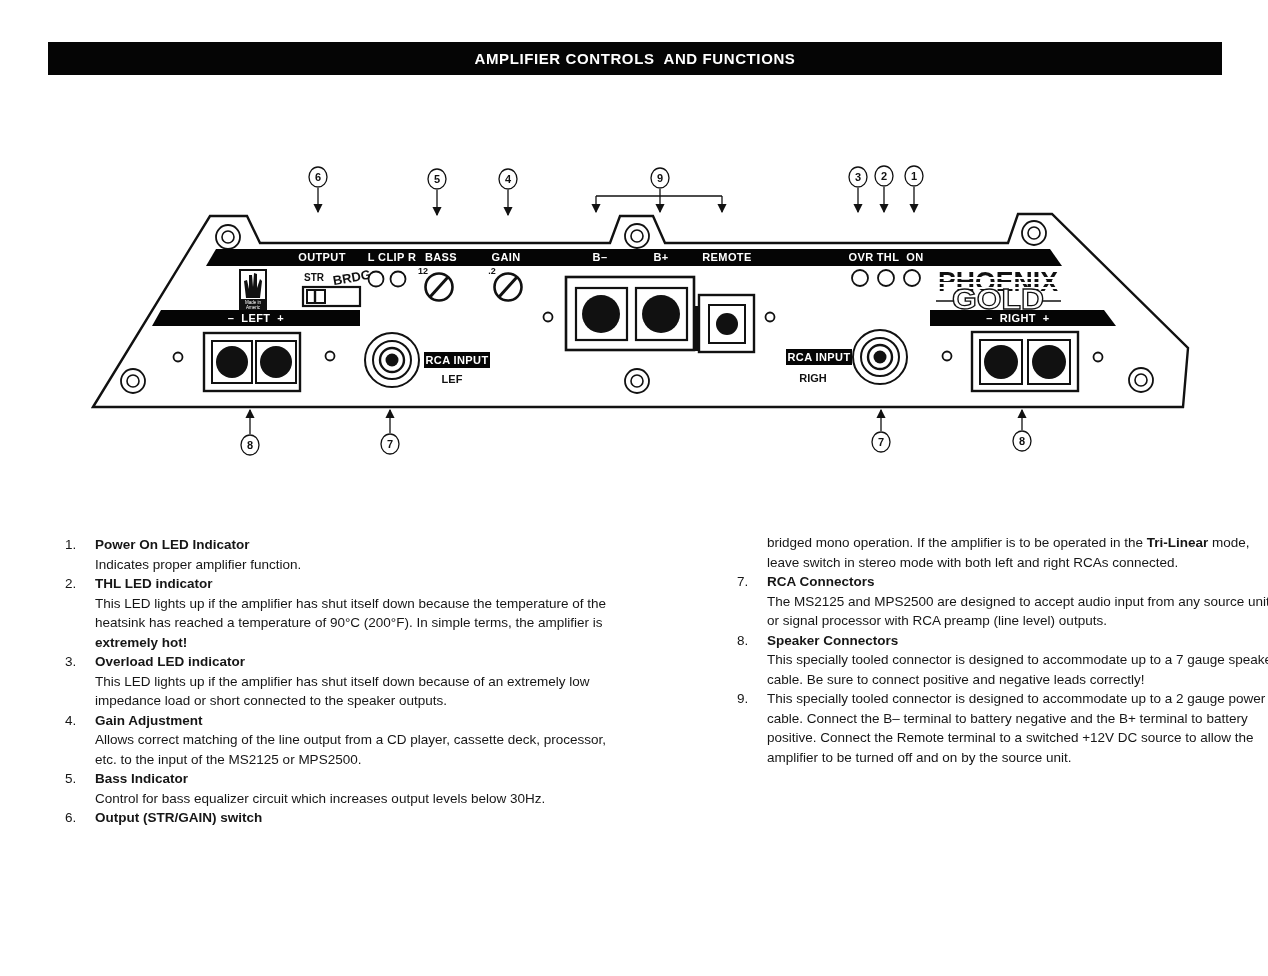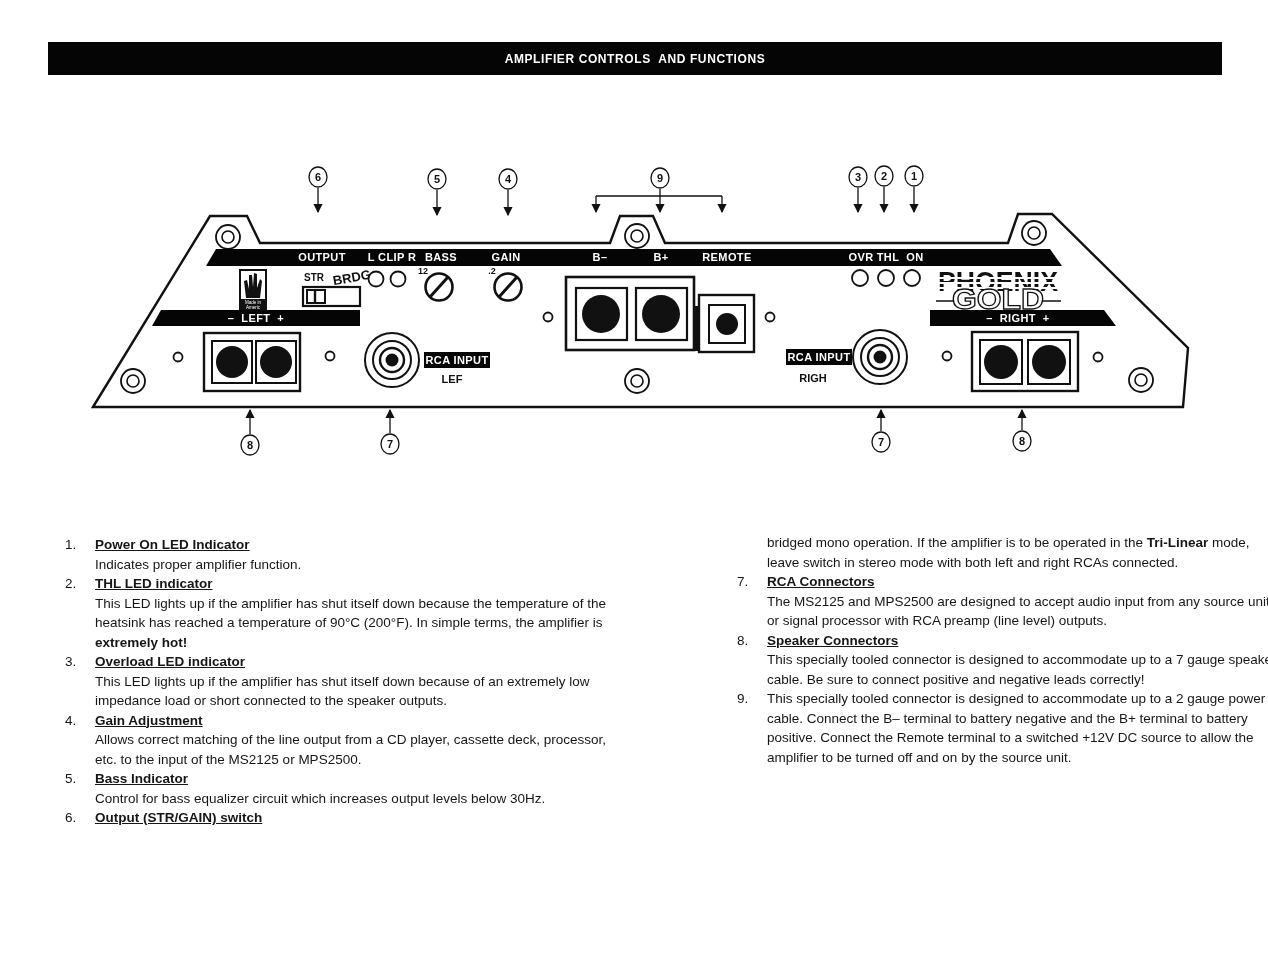--- a/index.html
+++ b/index.html
@@ -4,30 +4,30 @@
 <style>
   html,body{margin:0;padding:0;}
   body{
     width:1268px;height:976px;background:#f7f7f5;position:relative;
     font-family:"Liberation Sans", sans-serif;color:#111;overflow:hidden;
   }
   .page{position:absolute;left:0;top:0;width:1268px;height:976px;background:#ffffff;}
   .title-bar{
     position:absolute;left:48px;top:42px;width:1174px;height:33px;background:#050505;
     color:#ffffff;display:flex;align-items:center;justify-content:center;
-    font-weight:bold;font-size:12px;letter-spacing:.6px;white-space:pre;
+    font-weight:bold;font-size:15px;letter-spacing:.6px;white-space:pre;
   }
   svg.diagram{position:absolute;left:0;top:0;}
   .col{position:absolute;font-size:13.5px;line-height:19.5px;color:#161616;}
   #col-left{left:65px;top:535px;width:555px;}
   #col-right{left:737px;top:533px;width:548px;}
   .item{display:flex;}
   .item .num{flex:0 0 30px;width:30px;}
   .item .content{flex:1;}
-  .item .h{font-weight:bold;text-decoration:underline;}
+  .item .h{font-weight:bold;}
   .item b{font-weight:bold;}
   
   text{font-family:"Liberation Sans", sans-serif;}
   .striplabel{fill:#ffffff;font-size:11px;font-weight:bold;letter-spacing:.4px;}
   .pre{white-space:pre;}
 </style>
 </head>
 <body>
 
 <div class="page">

